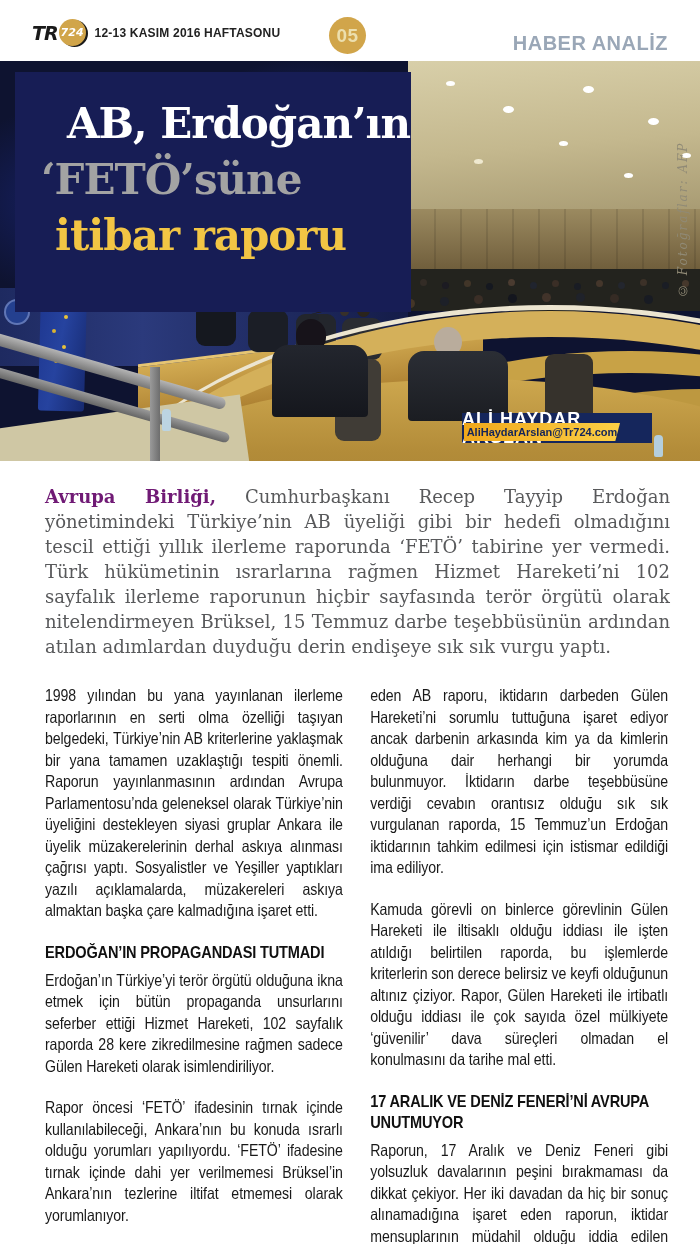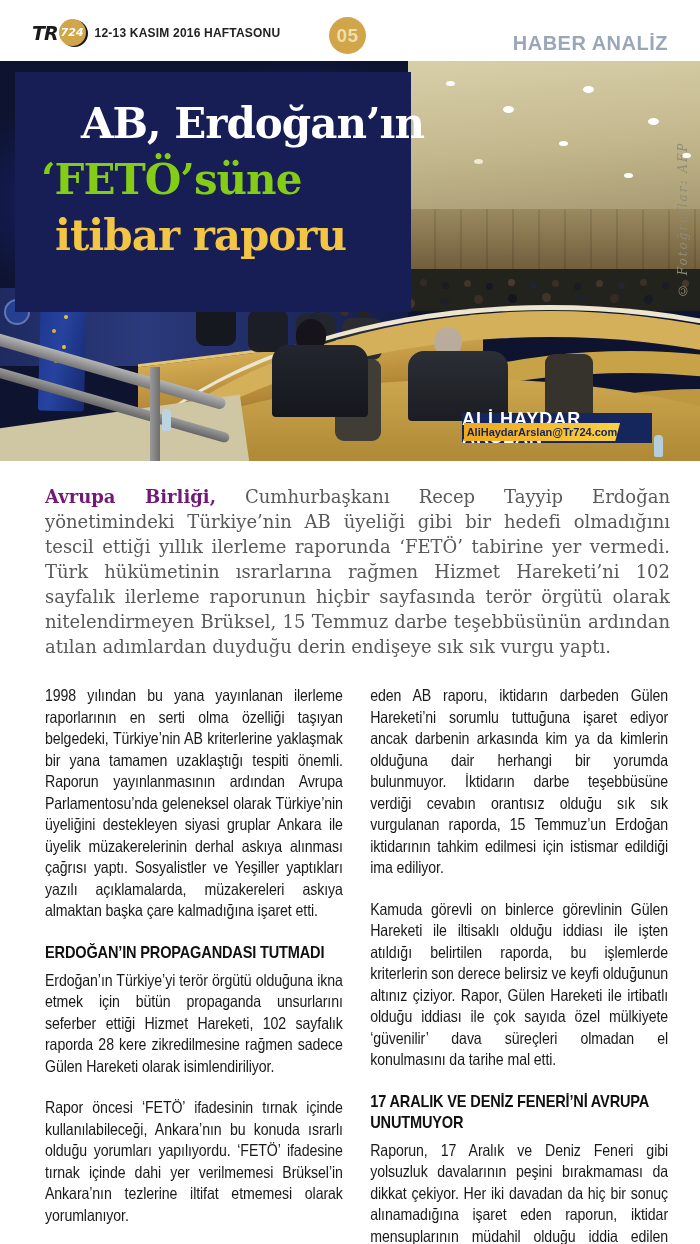--- a/index.html
+++ b/index.html
@@ -90,22 +90,22 @@
   .ph-man2-head{left:434px;top:266px;width:28px;height:30px;border-radius:50%;background:#b9ac9c;}
   .ph-man2-body{left:408px;top:290px;width:100px;height:70px;border-radius:16px 16px 4px 4px;
         background:linear-gradient(#2b2e35,#1b1d22);}
   .ph-bottles{left:162px;top:348px;width:9px;height:22px;border-radius:4px 4px 2px 2px;
         background:#bcd4e2;box-shadow:410px 6px 0 0 #c4dae6,492px 26px 0 0 #b4cedd;}
 
   .headline-block{left:15px;top:11px;width:396px;height:216px;background:#171d55;padding-top:24px;
         z-index:4;}
   .hl{font-family:"DejaVu Serif",serif;font-weight:800;font-size:42px;line-height:56px;
         letter-spacing:-1px;white-space:nowrap;}
-  .hl1{color:#ffffff;margin-left:66px;}
-  .hl2{color:#84cc16;margin-left:26px;}
+  .hl1{color:#ffffff;margin-left:52px;}
+  .hl2{color:#a3a3a3;margin-left:26px;}
   .hl3{color:#f2c544;margin-left:40px;}
 
   .photo-credit{right:10px;top:26px;height:210px;writing-mode:vertical-rl;transform:rotate(180deg);
         font:italic 12px/14px "DejaVu Serif",serif;color:#908a76;letter-spacing:2px;z-index:5;}
 
   .byline-name{left:462px;top:352px;width:190px;height:30px;background:#15265c;z-index:6;
         display:flex;align-items:center;justify-content:center;color:#fff;
         font:800 18px/18px "Liberation Sans",sans-serif;letter-spacing:1px;}
   .byline-email{left:464px;top:362px;width:156px;height:18px;z-index:6;
         background:linear-gradient(90deg,#f0a81c,#fbcf45);display:flex;align-items:center;

